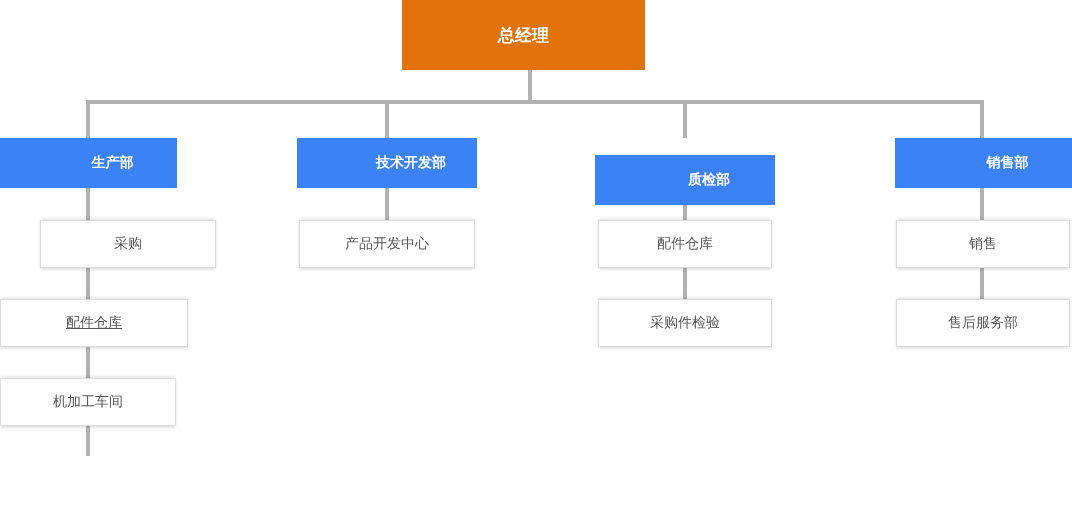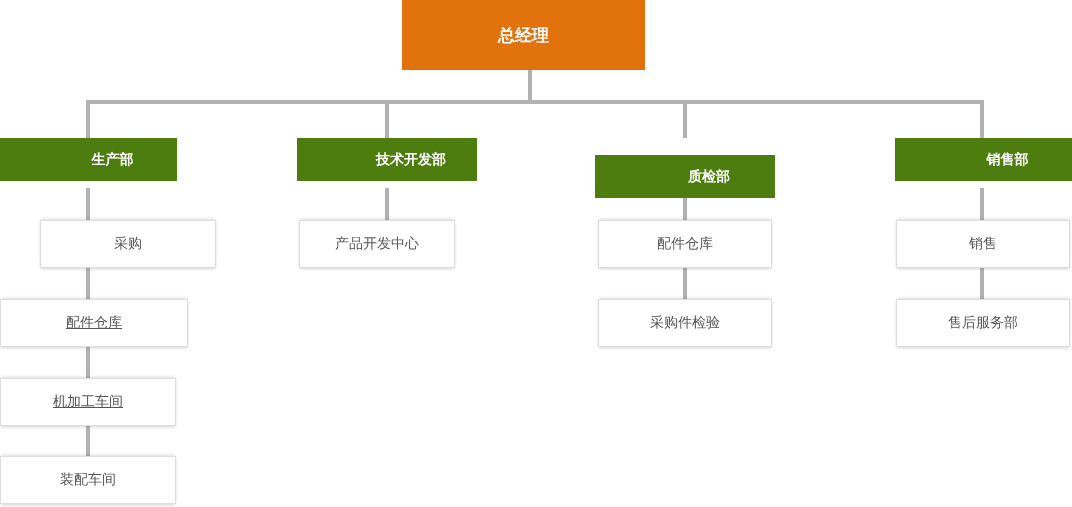--- a/index.html
+++ b/index.html
@@ -32,22 +32,22 @@
     z-index: 2;
   }
   .node-root {
     left: 402px; top: 0; width: 243px; height: 70px;
     background: #E2720B;
     color: #ffffff;
     font-size: 17px;
     font-weight: bold;
   }
   .node-dept {
-    top: 138px; height: 43px;
-    background: #4d7c0f;
+    top: 138px; height: 50px;
+    background: #3b82f6;
     color: #ffffff;
     font-size: 14px;
     font-weight: bold;
     padding-left: 48px;
   }
   .node-child {
     height: 48px;
     background: #ffffff;
     border: 1px solid #DDDDDD;
     color: #555555;
@@ -99,28 +99,25 @@
   <div class="node node-dept" style="left:895px; width:177px;">
     <span class="label">销售部</span>
   </div>
 
   <div class="node node-child" style="left:0; top:220px; width:176px;margin-left:40px;">
     <span class="label">采购</span>
   </div>
   <div class="node node-child" style="left:0; top:299px; width:188px;text-decoration:underline;">
     <span class="label">配件仓库</span>
   </div>
-  <div class="node node-child" style="left:0; top:378px; width:176px;text-decoration:underline;">
+  <div class="node node-child" style="left:0; top:378px; width:176px;">
     <span class="label">机加工车间</span>
   </div>
-  <div class="node node-child" style="left:0; top:456px; width:176px;">
-    <span class="label">装配车间</span>
-  </div>
 
-  <div class="node node-child" style="left:299px; top:220px; width:156px;">
+  <div class="node node-child" style="left:299px; top:220px; width:176px;">
     <span class="label">产品开发中心</span>
   </div>
 
   <div class="node node-child" style="left:598px; top:220px; width:174px;">
     <span class="label">配件仓库</span>
   </div>
   <div class="node node-child" style="left:598px; top:299px; width:174px;">
     <span class="label">采购件检验</span>
   </div>
 

